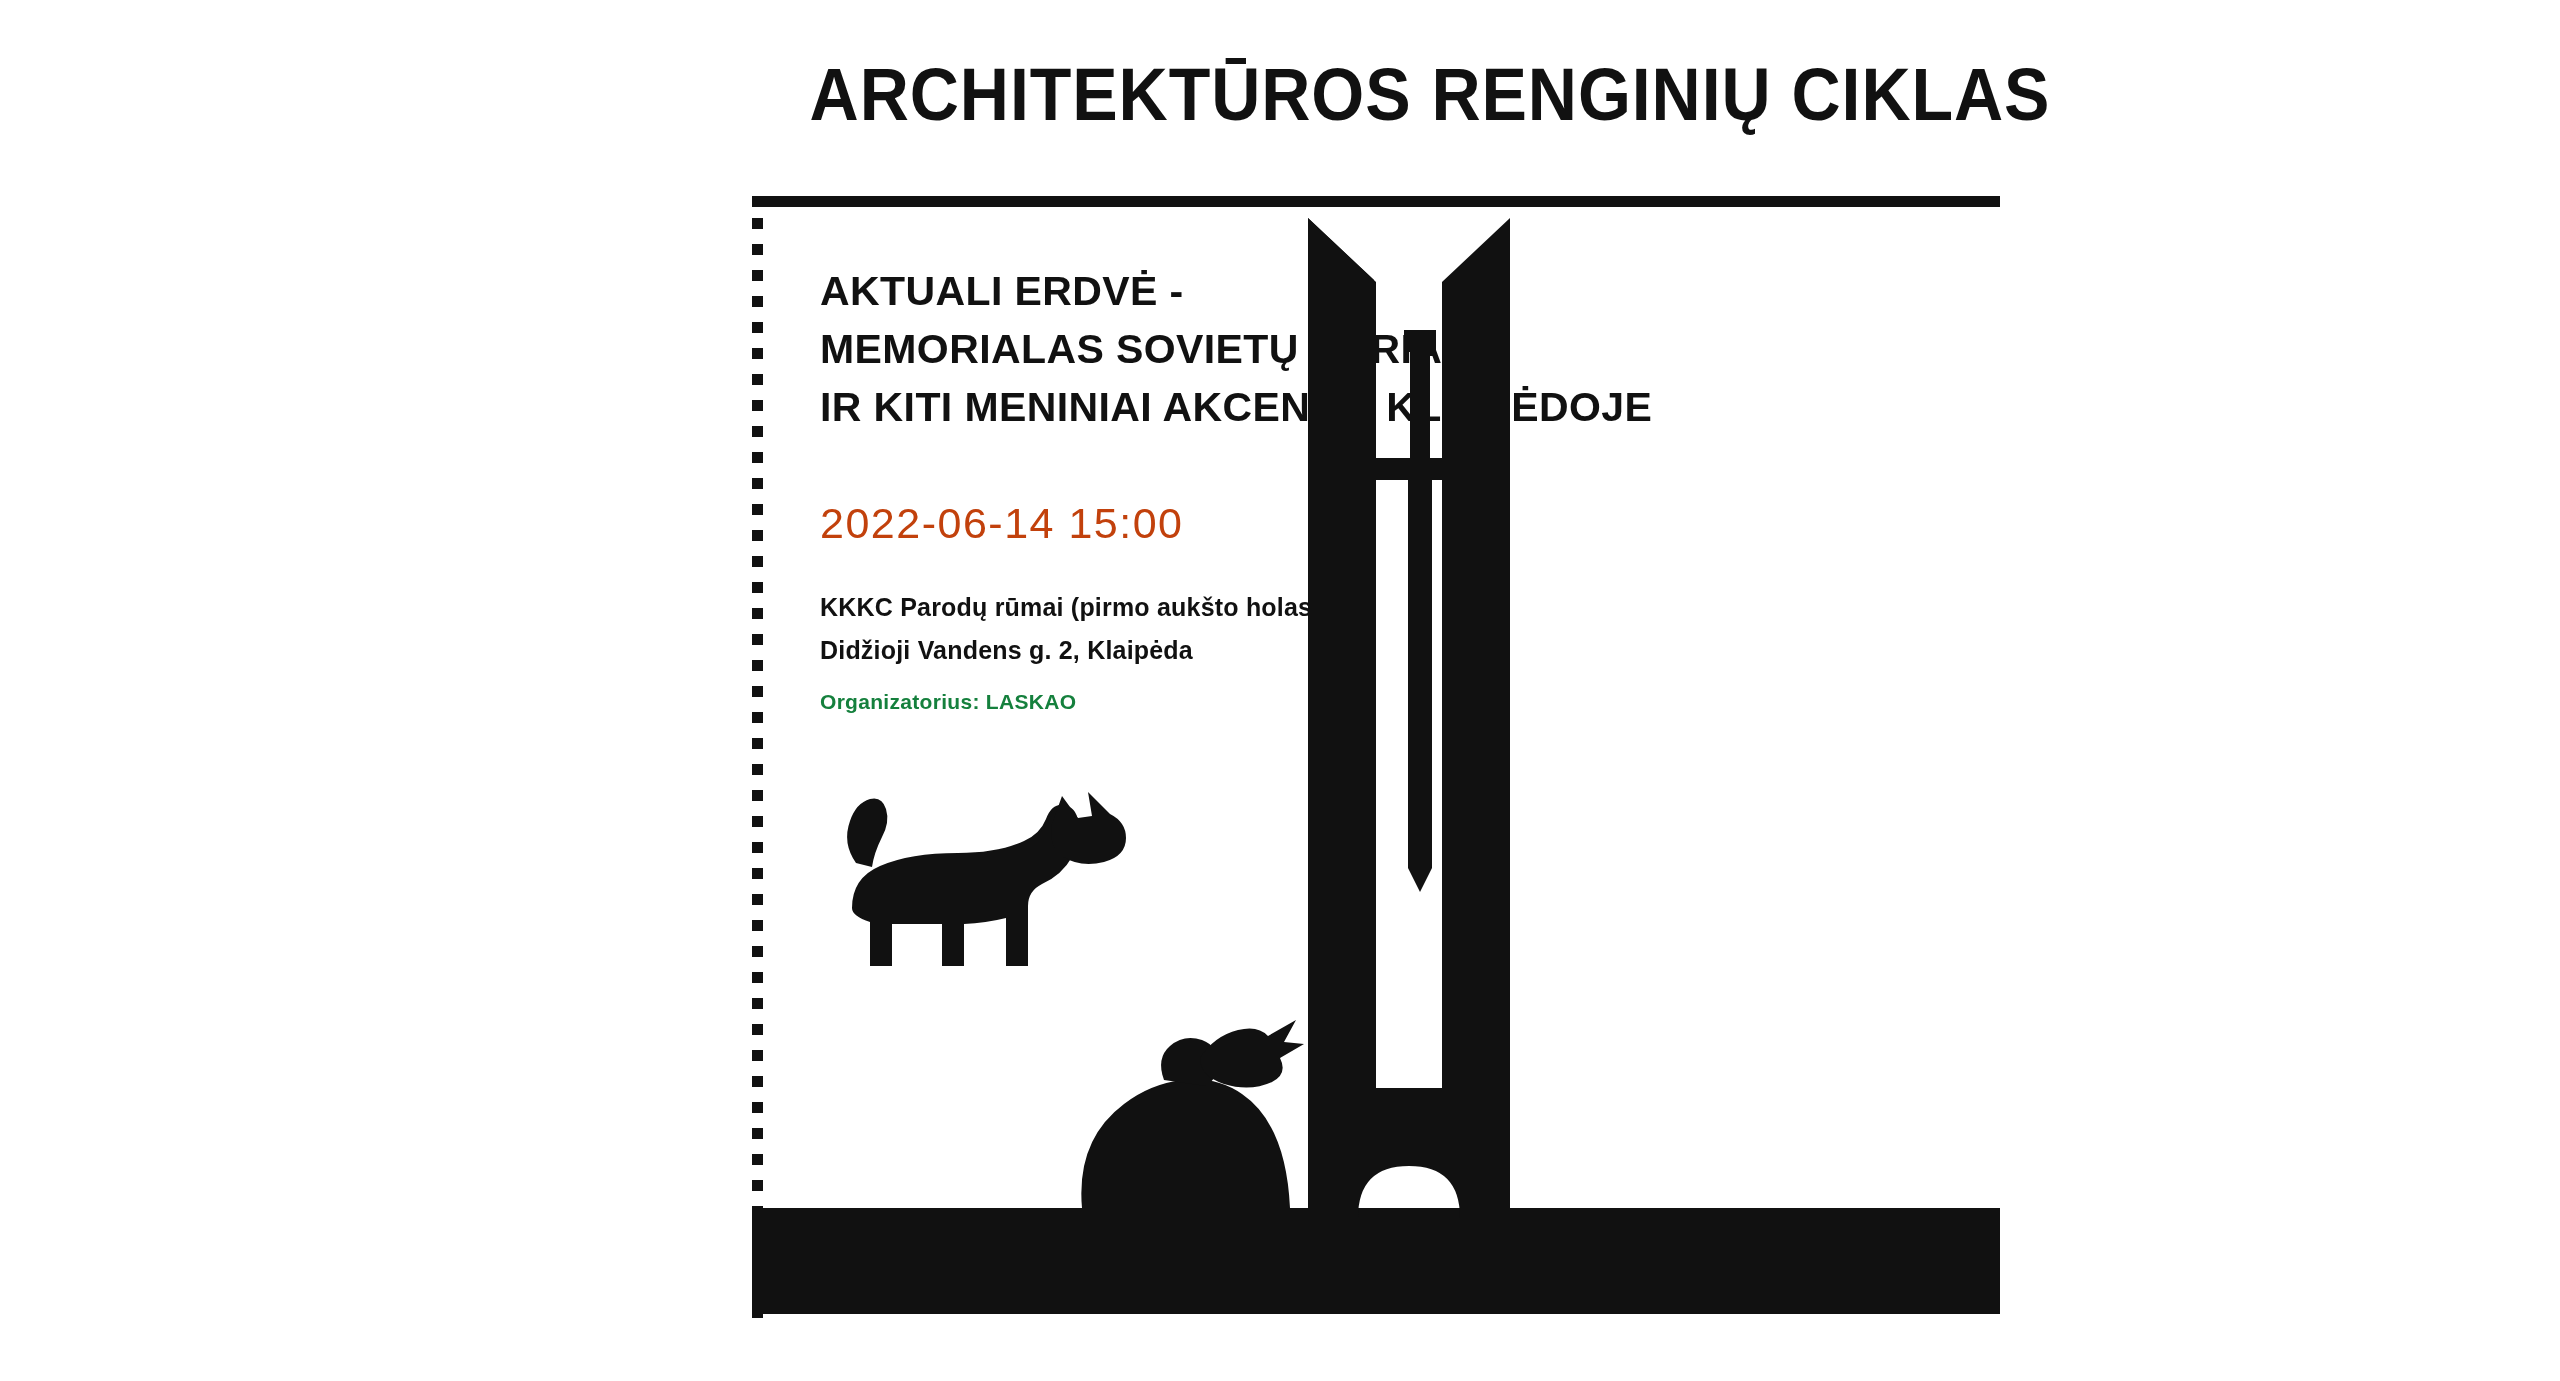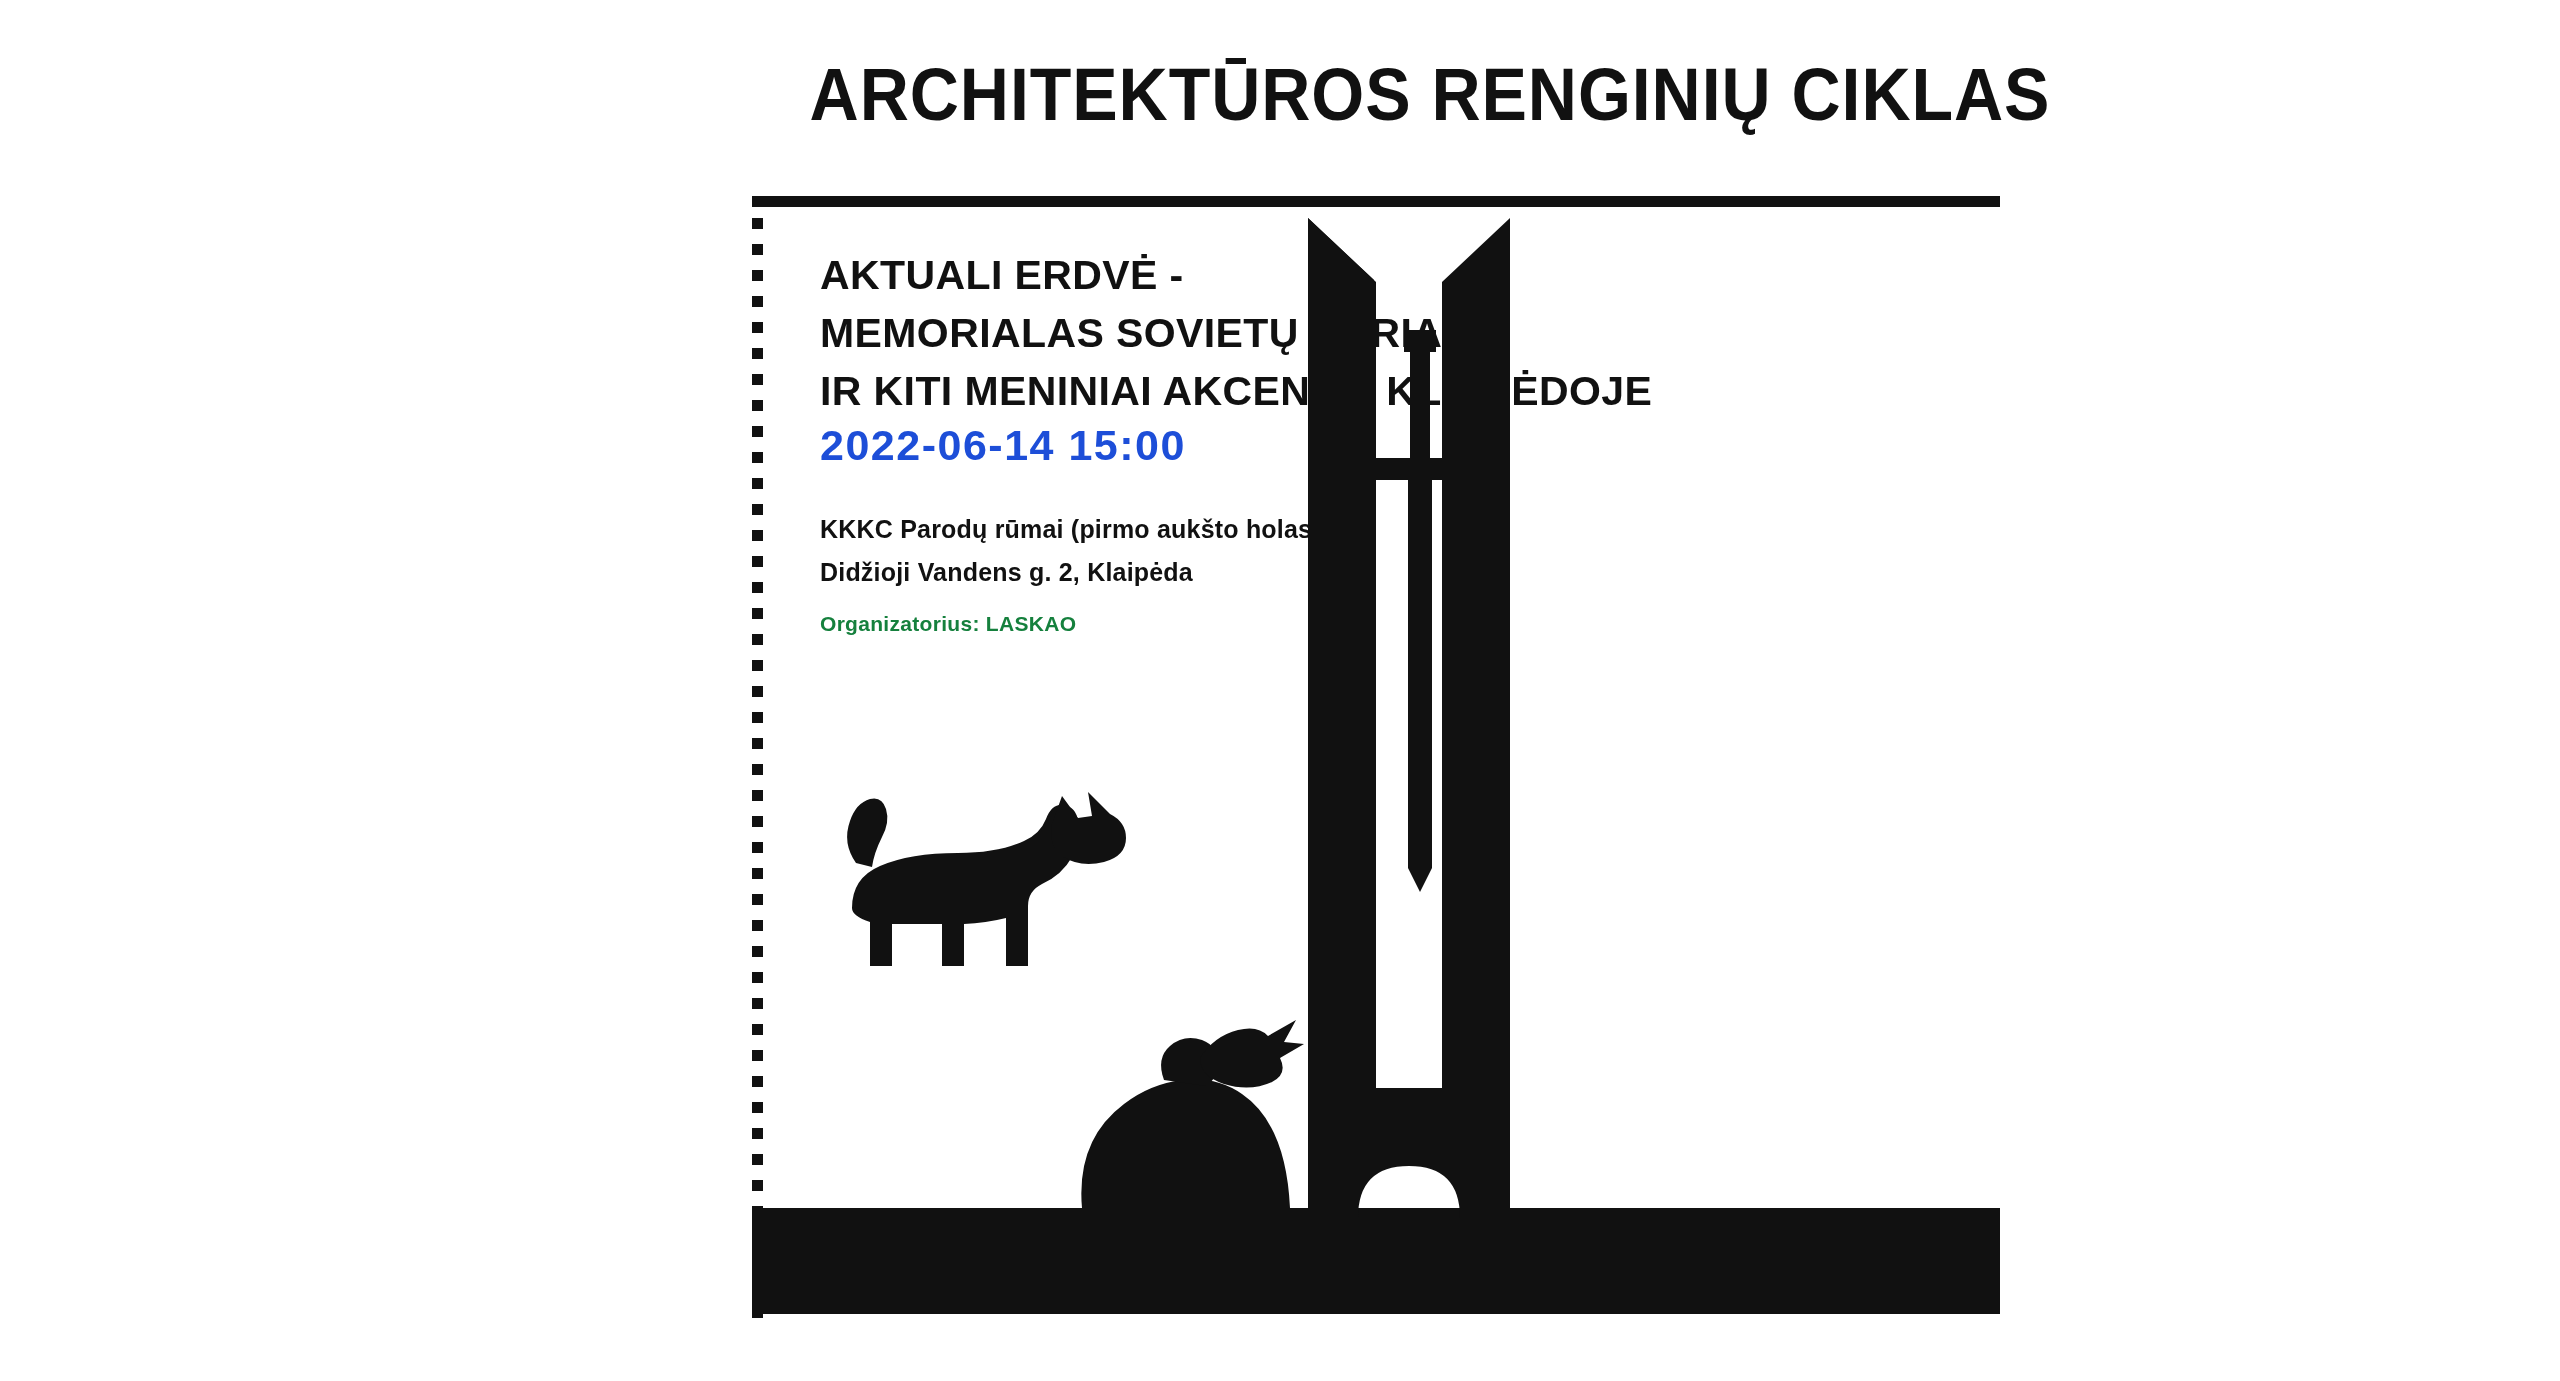--- a/index.html
+++ b/index.html
@@ -63,38 +63,39 @@
       #111111 11px,
       rgba(255,255,255,0) 11px,
       rgba(255,255,255,0) 26px
     );
   }
 
   
   .content {
     position: absolute;
     left: 820px;
-    top: 246px;
+    top: 262px;
     width: 1000px;
   }
 
   .subtitle {
     font-weight: 700;
     font-size: 41px;
     line-height: 1.42;
     letter-spacing: 0.4px;
     color: #111111;
     white-space: nowrap;
   }
 
   .datetime {
-    font-weight: 700;
+    margin-top: 62px;
+    font-weight: 400;
     font-size: 43px;
     letter-spacing: 1.5px;
-    color: #1d4ed8;
+    color: #c2410c;
   }
 
   .venue {
     margin-top: 38px;
     font-weight: 700;
     font-size: 25px;
     line-height: 1.72;
     letter-spacing: 0.2px;
     color: #111111;
   }

